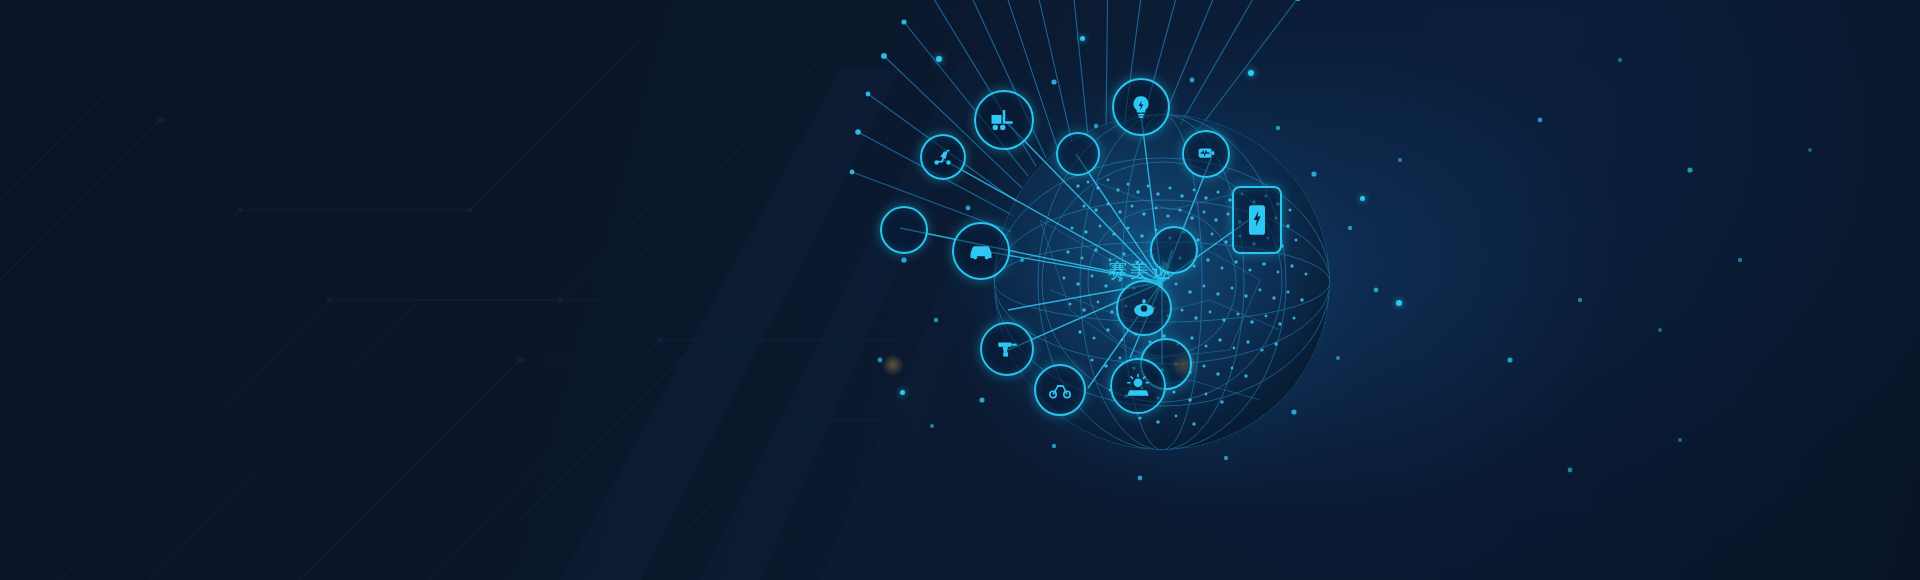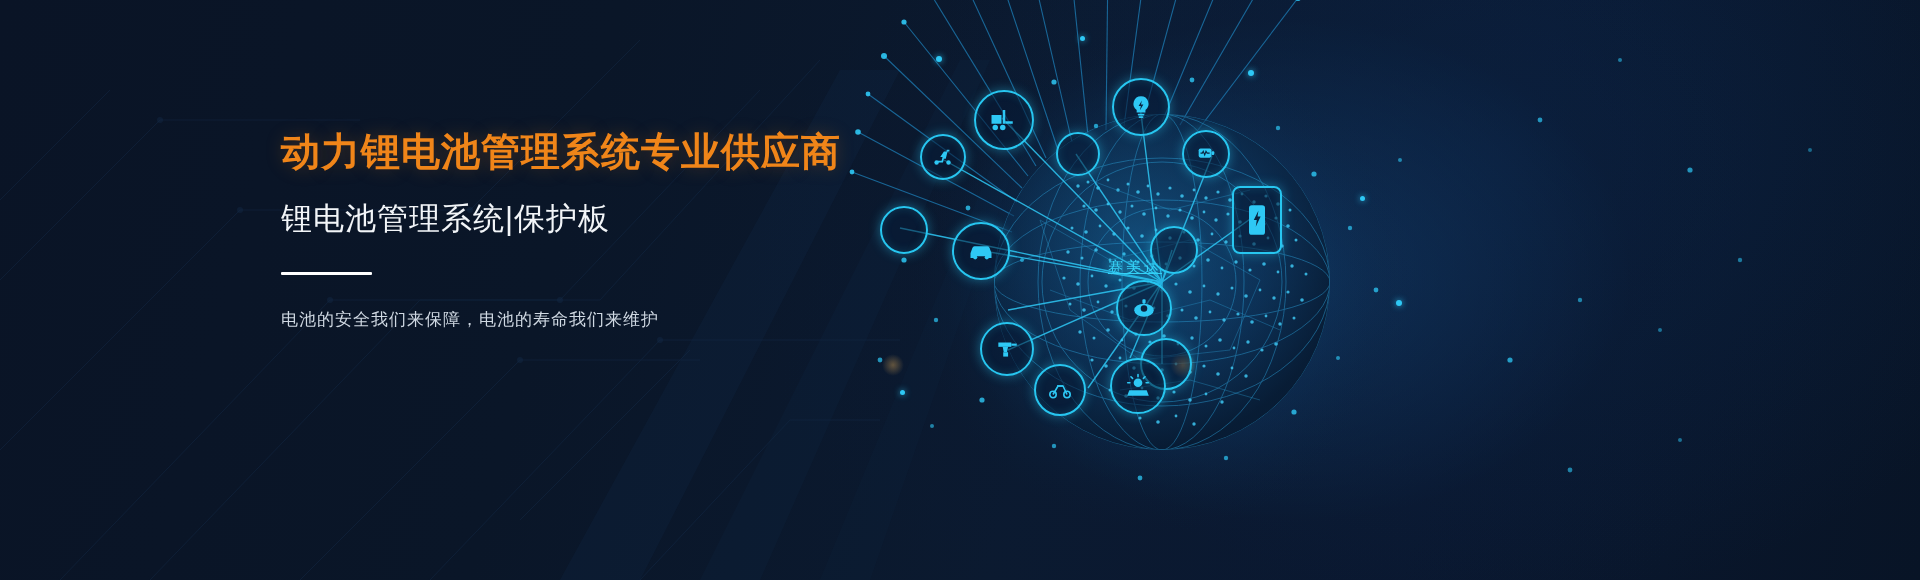--- a/index.html
+++ b/index.html
@@ -67,25 +67,24 @@
   }
   .icon-node svg{display:block;}
   .node-dot{
     position:absolute;border-radius:50%;
     background:#2ec8f5;
     box-shadow:0 0 6px rgba(46,200,245,.9);
   }
   .brand-text{
     position:absolute;
     color:#35d2f7;
-    font-size:15px;
+    font-size:19px;
     letter-spacing:3px;
     text-shadow:0 0 12px rgba(53,210,247,.8),0 0 26px rgba(53,210,247,.45);
     white-space:nowrap;
-    text-decoration:underline;
   }
   .glow-spot{
     position:absolute;border-radius:50%;
     background:radial-gradient(circle,rgba(255,190,90,.55) 0%,rgba(255,160,60,0) 70%);
   }
 </style>
 </head>
 <body>
 
 <div class="banner">
@@ -111,26 +110,20 @@
       <circle cx="520" cy="360" r="3"></circle>
       <circle cx="660" cy="340" r="3"></circle>
     </g>
     <g opacity="0.30">
       <path d="M560 580 L840 70 L900 70 L640 580 Z" fill="#16375e"></path>
       <path d="M700 580 L960 60 L990 60 L760 580 Z" fill="#12304f"></path>
       <path d="M820 580 L1010 120 L1030 120 L870 580 Z" fill="#102a46"></path>
     </g>
   </svg>
 
-  <div class="copy">
-    <h1 class="headline">动力锂电池管理系统专业供应商</h1>
-    <div class="subtitle">锂电池管理系统|保护板</div>
-    <div class="divider"></div>
-    <div class="tagline">电池的安全我们来保障，电池的寿命我们来维护</div>
-  </div>
 
   <div class="globe-wrap">
 
     <svg class="globe-svg" viewBox="0 0 640 640">
       <defs>
         <radialGradient id="gGlow" cx="50%" cy="50%" r="50%">
           <stop offset="0%" stop-color="#14619e" stop-opacity="0.55"></stop>
           <stop offset="55%" stop-color="#0e3f6e" stop-opacity="0.30"></stop>
           <stop offset="100%" stop-color="#08203c" stop-opacity="0"></stop>
         </radialGradient>

